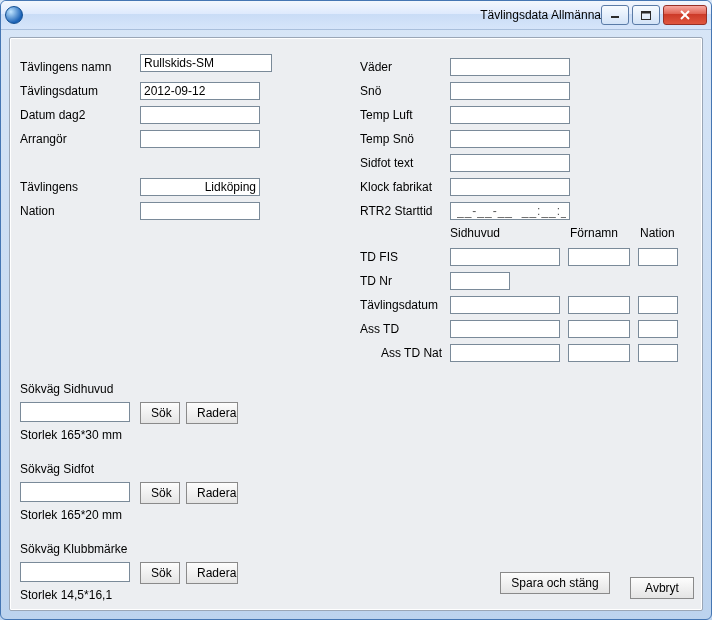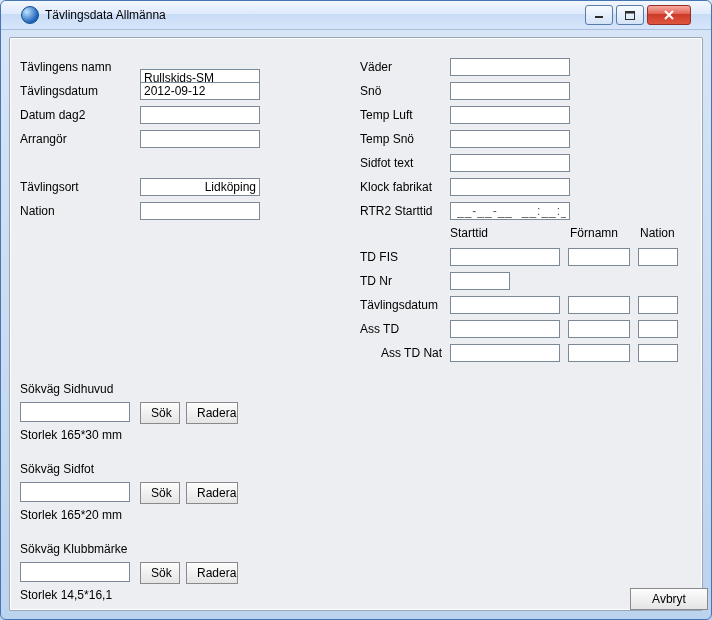--- a/index.html
+++ b/index.html
@@ -3,24 +3,25 @@
 <meta charset="utf-8">
 <style>
   html,body{margin:0;padding:0;font-family:"Segoe UI",Tahoma,sans-serif;font-size:11px;color:#000;}
   body{
     width:712px;height:620px;overflow:hidden;box-sizing:border-box;
     background:linear-gradient(to bottom,#d8e6f7 0%,#bcd3ee 100%);
     border:1px solid #4576b3;border-radius:6px;position:relative;
   }
   
   .titlebar{
-    height:28px;display:flex;align-items:center;padding:0 20px;
+    height:28px;display:flex;align-items:center;padding:0 4px;
     background:linear-gradient(to bottom,#f3f7fd 0%,#dfeafd 45%,#c9dcf6 46%,#d6e5fa 100%);
     border-top-left-radius:5px;border-top-right-radius:5px;
     border-bottom:1px solid #a9bfdc;
+    text-align:right;
   }
   .titlebar .icon{
     width:16px;height:16px;border-radius:50%;
     background:radial-gradient(circle at 30% 30%,#bfe4ff,#1c63b7 70%);
     border:1px solid #114e91;margin-right:6px;flex:0 0 auto;
   }
   .titlebar .title{flex:1 1 auto;font-size:12px;color:#000;}
   .winbtns{display:flex;gap:3px;}
   .winbtn{
     width:26px;height:18px;border:1px solid #5a7ba7;border-radius:3px;
@@ -77,32 +78,32 @@
           <line x1="2" y1="1" x2="10" y2="9" stroke="#fff" stroke-width="2"></line>
           <line x1="10" y1="1" x2="2" y2="9" stroke="#fff" stroke-width="2"></line>
         </svg>
     </div>
   </div>
 </div>
 
 <div class="panel">
 
   <div class="lbl" style="left:10px;top:22px;">Tävlingens namn</div>
-  <input class="inp" style="left: 130px; top: 31px; width: 120px;" value="Rullskids-SM">
+  <input class="inp" style="left: 130px; top: 16px; width: 132px;" value="Rullskids-SM">
 
   <div class="lbl" style="left:10px;top:46px;">Tävlingsdatum</div>
   <input class="inp" style="left: 130px; top: 44px; width: 120px;" value="2012-09-12">
 
   <div class="lbl" style="left:10px;top:70px;">Datum dag2</div>
   <input class="inp" style="left: 130px; top: 68px; width: 120px;" value="">
 
   <div class="lbl" style="left:10px;top:94px;">Arrangör</div>
   <input class="inp" style="left: 130px; top: 92px; width: 120px;" value="">
 
-  <div class="lbl" style="left:10px;top:142px;">Tävlingsort</div>
+  <div class="lbl" style="left:10px;top:142px;">Tävlingens</div>
   <input class="inp" style="left: 130px; top: 140px; width: 120px; text-align: right;" value="Lidköping">
 
   <div class="lbl" style="left:10px;top:166px;">Nation</div>
   <input class="inp" style="left: 130px; top: 164px; width: 120px;" value="">
 
   <div class="lbl" style="left:350px;top:22px;">Väder</div>
   <input class="inp" style="left: 440px; top: 20px; width: 120px;" value="">
 
   <div class="lbl" style="left:350px;top:46px;">Snö</div>
   <input class="inp" style="left: 440px; top: 44px; width: 120px;" value="">
@@ -115,21 +116,21 @@
 
   <div class="lbl" style="left:350px;top:118px;">Sidfot text</div>
   <input class="inp" style="left: 440px; top: 116px; width: 120px;" value="">
 
   <div class="lbl" style="left:350px;top:142px;">Klock fabrikat</div>
   <input class="inp" style="left: 440px; top: 140px; width: 120px;" value="">
 
   <div class="lbl" style="left:350px;top:166px;">RTR2 Starttid</div>
   <input class="inp mask" style="left: 440px; top: 164px; width: 120px;" value="__-__-__  __:__:__">
 
-  <div class="lbl" style="left:440px;top:188px;">Starttid</div>
+  <div class="lbl" style="left:440px;top:188px;">Sidhuvud</div>
   <div class="lbl" style="left:560px;top:188px;">Förnamn</div>
   <div class="lbl" style="left:630px;top:188px;">Nation</div>
 
   <div class="lbl" style="left:350px;top:212px;">TD FIS</div>
   <input class="inp" style="left: 440px; top: 210px; width: 110px;">
   <input class="inp" style="left: 558px; top: 210px; width: 62px;">
   <input class="inp" style="left: 628px; top: 210px; width: 40px;">
 
   <div class="lbl" style="left:350px;top:236px;">TD Nr</div>
   <input class="inp" style="left: 440px; top: 234px; width: 60px;" value="">
@@ -160,15 +161,16 @@
   <button class="btn" style="left:130px;top:444px;width:40px;">Sök</button>
   <button class="btn" style="left:176px;top:444px;width:52px;">Radera</button>
   <div class="lbl" style="left:10px;top:470px;">Storlek 165*20 mm</div>
 
   <div class="lbl" style="left:10px;top:504px;">Sökväg Klubbmärke</div>
   <input class="inp" style="left: 10px; top: 524px; width: 110px; height: 20px;">
   <button class="btn" style="left:130px;top:524px;width:40px;">Sök</button>
   <button class="btn" style="left:176px;top:524px;width:52px;">Radera</button>
   <div class="lbl" style="left:10px;top:550px;">Storlek 14,5*16,1</div>
 
-  <button class="btn" style="left:620px;top:550px;width:78px;">Avbryt</button>
+  <button class="btn" style="left:490px;top:534px;width:110px;">Spara och stäng</button>
+  <button class="btn" style="left:620px;top:539px;width:64px;">Avbryt</button>
 
 </div>
 
 </body></html>

